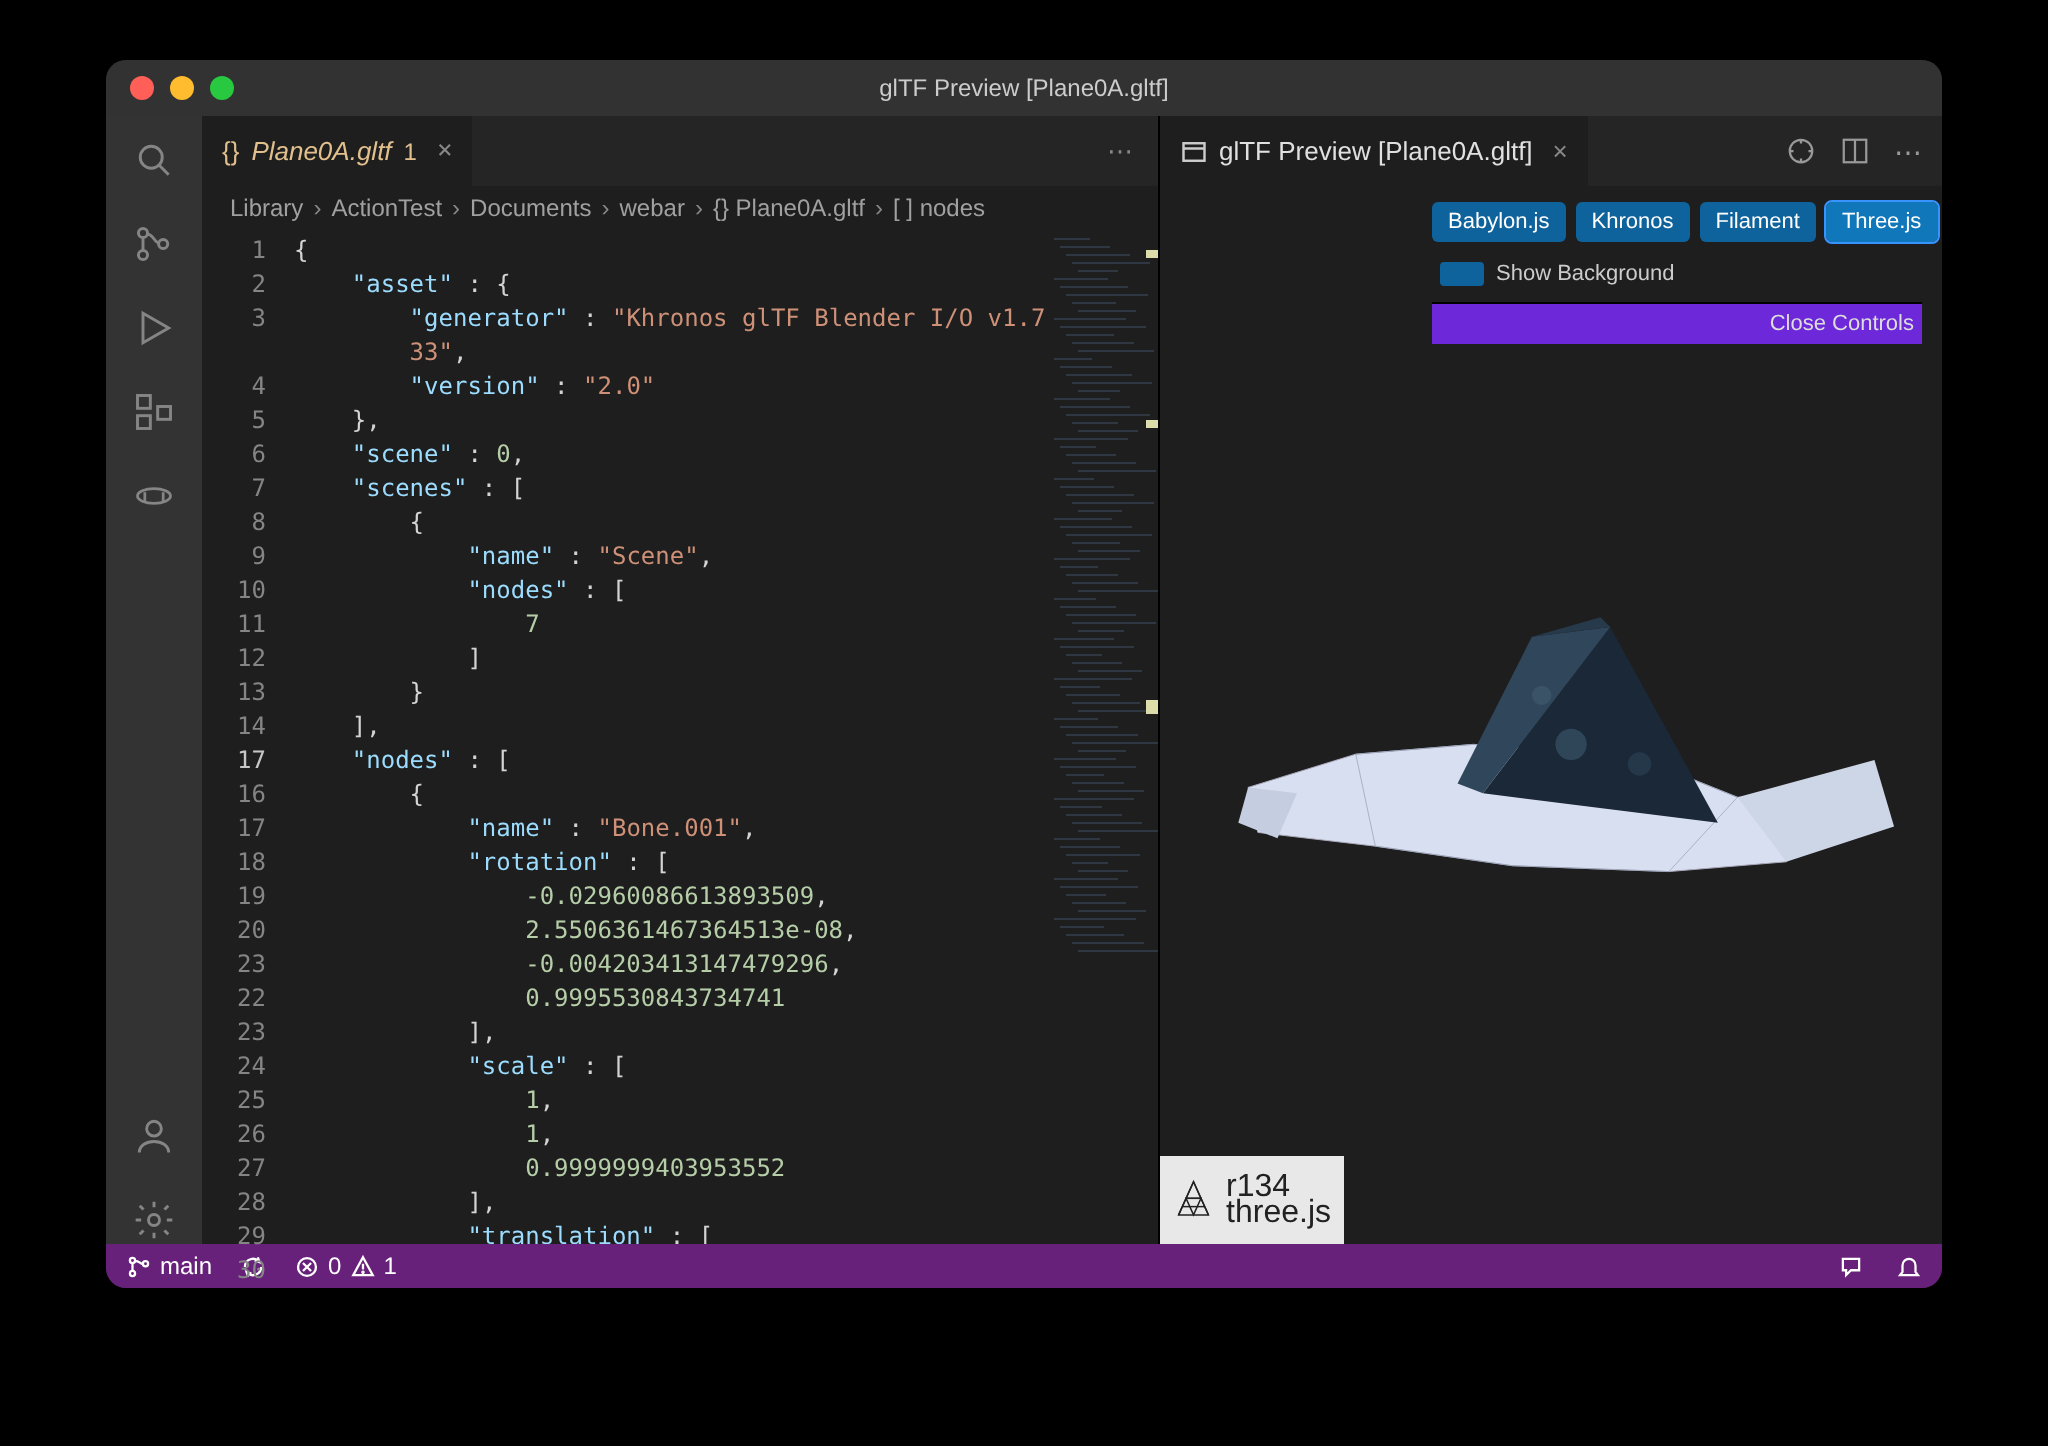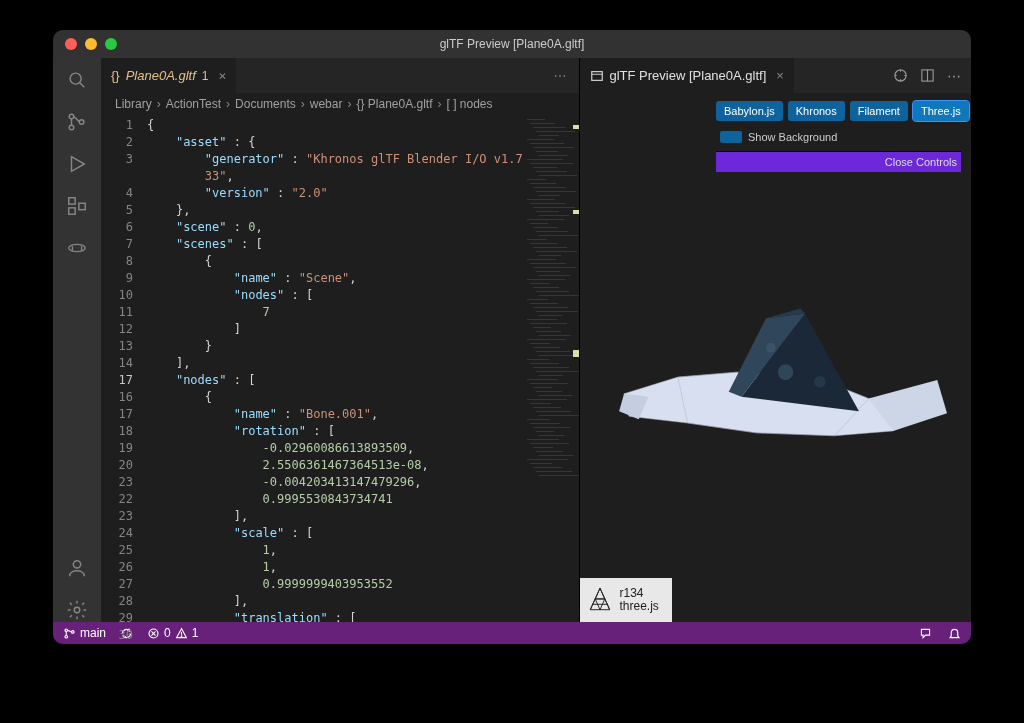--- a/index.html
+++ b/index.html
@@ -54,21 +54,21 @@
   .engine-btns{display:flex;gap:5px;padding:2px 0 6px;}
   .eng{background:#0e639c;color:#fff;padding:4px 8px;border-radius:3px;font-size:11px;cursor:pointer;}
   .eng.active{background:#1177bb;outline:1px solid #3794ff;}
   .chk-row{display:flex;align-items:flex-end;gap:6px;padding:4px 4px;}
   .chk{width:22px;height:12px;background:#0e639c;border-radius:2px;position:relative;}
   .close-ctrl{background:#6d28d9;text-align:right;padding:4px;margin-top:4px;color:#ddd;font-size:11px;cursor:pointer;border-top:1px solid #000;}
   .viewport{position:absolute;left:0;right:0;top:0;bottom:0;}
   .viewport svg{width:100%;height:100%;}
   .threejs-badge{position:absolute;left:0;bottom:0;width:92px;height:44px;background:#e8e8e8;color:#222;display:flex;align-items:center;padding:4px 6px;gap:6px;}
   .threejs-badge .logo{width:28px;height:28px;}
-  .threejs-badge .txt{font-size:12px;line-height:13px;}
+  .threejs-badge .txt{font-size:16px;line-height:13px;}
   .statusbar{height:22px;background:#68217a;display:flex;align-items:center;color:#fff;font-size:12px;padding:0 10px;gap:14px;flex-shrink:0;}
   .sb-item{display:flex;align-items:center;gap:4px;cursor:pointer;}
   .sb-right{margin-left:auto;display:flex;gap:16px;}
   .statusbar svg{width:13px;height:13px;}
 </style>
 </head>
 <body>
 
 <div class="window">
   <div class="titlebar">

